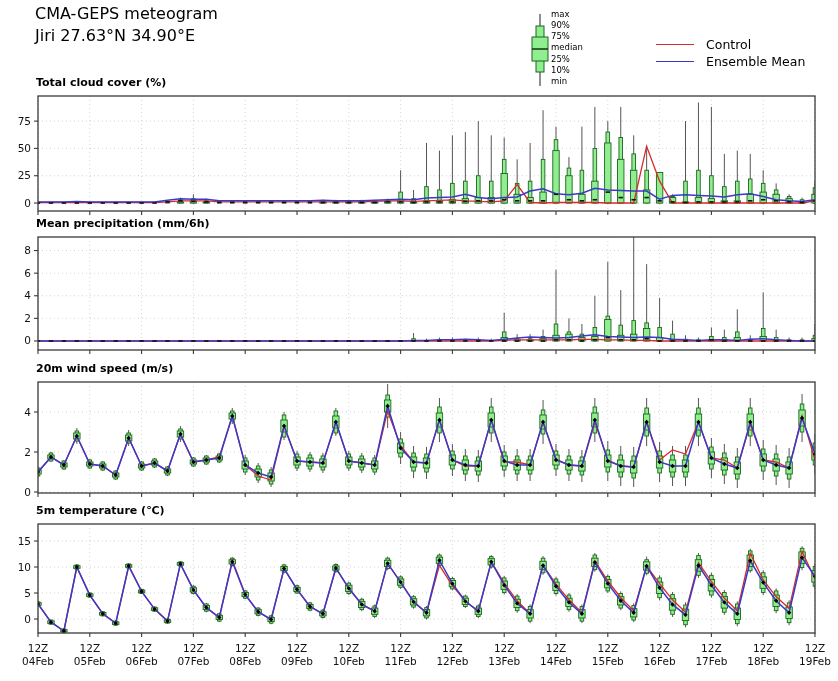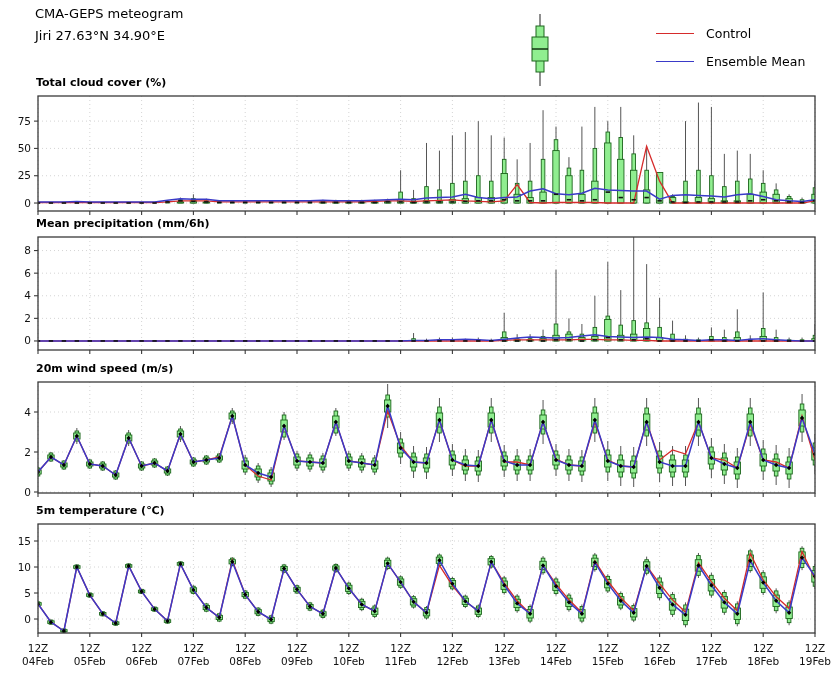--- a/index.html
+++ b/index.html
@@ -1,18 +1,18 @@
 <!DOCTYPE html>
 <html><head>
 <meta charset="utf-8">
 <style>
   html,body{margin:0;padding:0;background:#fff;}
   .stage{position:relative;width:838px;height:681px;background:#ffffff;
          font-family:"DejaVu Sans", sans-serif;color:#111;overflow:hidden;}
-  .hdr{position:absolute;left:35px;font-size:13px;line-height:15px;color:#000;white-space:nowrap;}
+  .hdr{position:absolute;left:35px;font-size:16px;line-height:15px;color:#000;white-space:nowrap;}
   .panel-title{position:absolute;left:36px;font-size:11px;color:#000;white-space:nowrap;font-weight:bold;}
   .legend-labels{position:absolute;left:551px;top:10px;height:76px;display:flex;
                  flex-direction:column;justify-content:space-between;font-size:8.5px;line-height:9px;color:#000;}
   .leg-entry{position:absolute;display:flex;align-items:center;font-size:12.5px;color:#000;}
   .leg-line{display:inline-block;width:38px;height:0;border-top:1.6px solid #000;margin-right:12px;}
   svg text{font-family:"DejaVu Sans", sans-serif;}
 </style>
 </head>
 <body>
 
@@ -20,22 +20,31 @@
 
   <div class="hdr" style="top:6px">CMA-GEPS meteogram</div>
   <div class="hdr" style="top:28px">Jiri 27.63°N 34.90°E</div>
 
   <svg width="26" height="86" style="position:absolute;left:527px;top:7px">
     <line x1="13" y1="7" x2="13" y2="79" stroke="#444" stroke-width="1.2"></line>
     <rect x="9" y="19" width="8" height="46" fill="#90ee90" stroke="#1c641c" stroke-width="1"></rect>
     <rect x="5" y="30" width="16" height="24" fill="#90ee90" stroke="#1c641c" stroke-width="1"></rect>
     <line x1="5" y1="42" x2="21" y2="42" stroke="#0a280a" stroke-width="1.4"></line>
   </svg>
+  <div class="legend-labels">
+    <div>max</div>
+    <div>90%</div>
+    <div>75%</div>
+    <div>median</div>
+    <div>25%</div>
+    <div>10%</div>
+    <div>min</div>
+  </div>
 
-  <div class="leg-entry" style="left:656px;top:26px">
+  <div class="leg-entry" style="left:656px;top:37px">
     <span class="leg-line" id="ctl-line" style="border-top-color: rgb(214, 43, 43);"></span>
     <span>Control</span>
   </div>
   <div class="leg-entry" style="left:656px;top:54px">
     <span class="leg-line" id="ens-line" style="border-top-color: rgb(58, 58, 200);"></span>
     <span>Ensemble Mean</span>
   </div>
 
   <div class="panel-title" style="top:76px">Total cloud cover (%)</div>
   <div class="panel-title" style="top:217px">Mean precipitation (mm/6h)</div>

